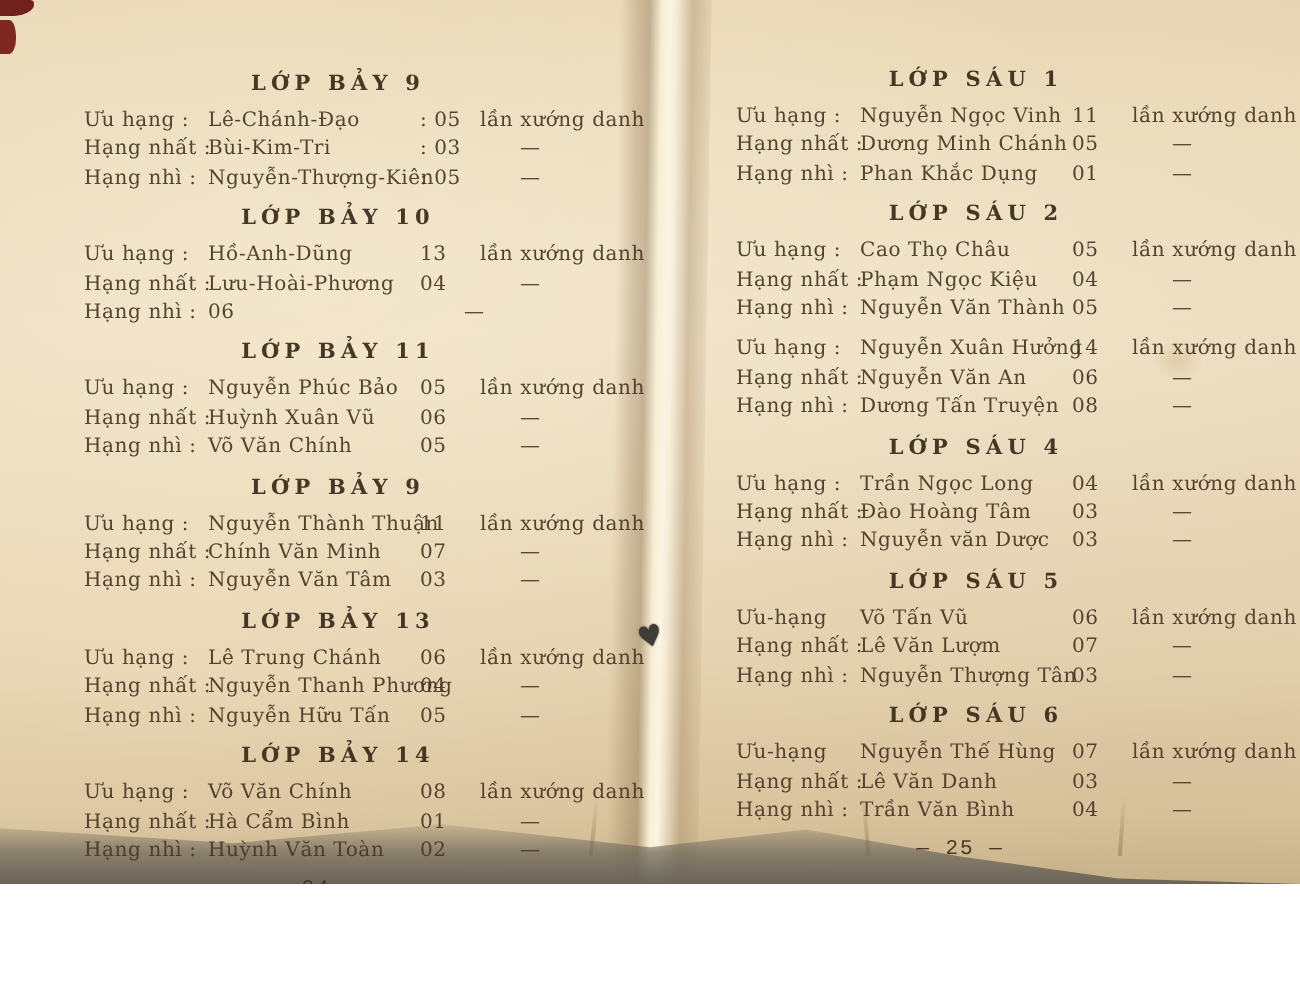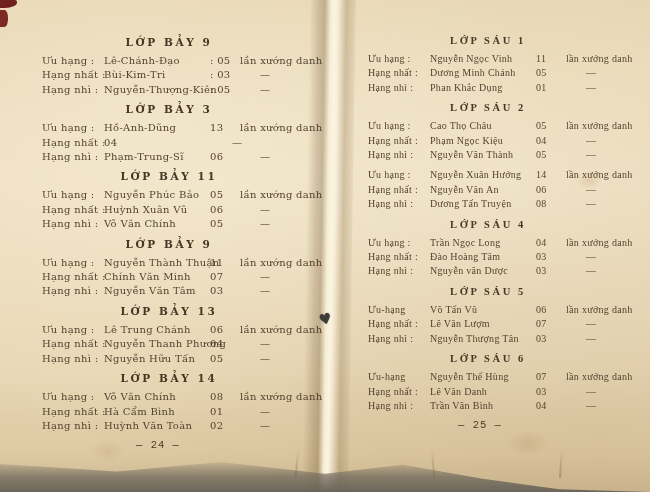--- a/index.html
+++ b/index.html
@@ -1,21 +1,21 @@
 <!DOCTYPE html>
 <html><head>
 <meta charset="utf-8">
 <style>
   html,body{margin:0;padding:0;}
   body{
     width:650px;height:492px;overflow:hidden;
     font-family:"DejaVu Serif","Liberation Serif",serif;
   }
   .scan{
-    position:relative;width:650px;height:492px;overflow:hidden;
+    position:relative;width:650px;height:442px;overflow:hidden;
     background:
       radial-gradient(ellipse at 20% 28%, rgba(255,249,230,.38), transparent 58%),
       radial-gradient(ellipse at 78% 36%, rgba(255,249,230,.30), transparent 55%),
       radial-gradient(ellipse at 92% 90%, rgba(190,165,125,.25), transparent 60%),
       linear-gradient(180deg,#e6d4b0 0%,#ecdcbd 38%,#e8d6b3 76%,#ddc9a3 92%,#cab68f 100%);
   }
   
   .scan-bottom{
     position:absolute;left:0;bottom:0;width:100%;height:34px;z-index:3;
     background:linear-gradient(180deg,rgba(112,105,92,0) 0%,rgba(112,105,92,.75) 55%,#6b655a 100%);
@@ -50,21 +50,21 @@
   .crease{position:absolute;bottom:14px;width:2px;height:30px;z-index:3;
     background:linear-gradient(180deg,transparent,rgba(130,105,70,.45));}
   .crease.c1{left:296px;transform:rotate(6deg);}
   .crease.c2{left:432px;transform:rotate(-5deg);}
   .crease.c3{left:560px;transform:rotate(4deg);}
 
   .page{position:absolute;top:0;height:492px;z-index:4;color:rgba(74,56,38,.94);}
   .page-left{left:12px;width:318px;}
   .page-right{left:346px;width:298px;}
   .sections{padding:0 8px 0 30px;}
-  .page-right .sections{padding:0 10px 0 22px;font-family:Liberation Serif, serif;}
+  .page-right .sections{padding:0 10px 0 22px;}
   .page-left .sections{padding-top:36px;}
   .page-right .sections{padding-top:34px;}
 
   .section{margin-bottom:6px;}
   .sec-title{
     text-align:center;font-weight:bold;font-size:10.5px;line-height:13px;
     letter-spacing:2.6px;color:rgba(62,45,28,.95);margin:0 26px 5px 0;
     white-space:nowrap;
   }
   .rows{}
@@ -116,38 +116,38 @@
   <div class="row">
     <span class="cell-label">Hạng nhì :</span>
     <span class="cell-name">Nguyễn-Thượng-Kiên</span>
     <span class="cell-count">: 05</span>
     <span class="cell-tail dash">—</span>
   </div>
 </div>
   </div>
 
   <div class="section">
-    <div class="sec-title">LỚP  BẢY  3</div>
+    <div class="sec-title">LỚP  BẢY  10</div>
     <div class="rows">
   <div class="row">
     <span class="cell-label">Ưu hạng :</span>
     <span class="cell-name">Hồ-Anh-Dũng</span>
     <span class="cell-count">13</span>
     <span class="cell-tail">lần xướng danh</span>
   </div>
 
   <div class="row">
     <span class="cell-label">Hạng nhất :</span>
+    <span class="cell-name">Lưu-Hoài-Phương</span>
     <span class="cell-count">04</span>
     <span class="cell-tail dash">—</span>
   </div>
 
   <div class="row">
     <span class="cell-label">Hạng nhì :</span>
-    <span class="cell-name">Phạm-Trung-Sĩ</span>
     <span class="cell-count">06</span>
     <span class="cell-tail dash">—</span>
   </div>
 </div>
   </div>
 
   <div class="section">
     <div class="sec-title">LỚP  BẢY  11</div>
     <div class="rows">
   <div class="row">

